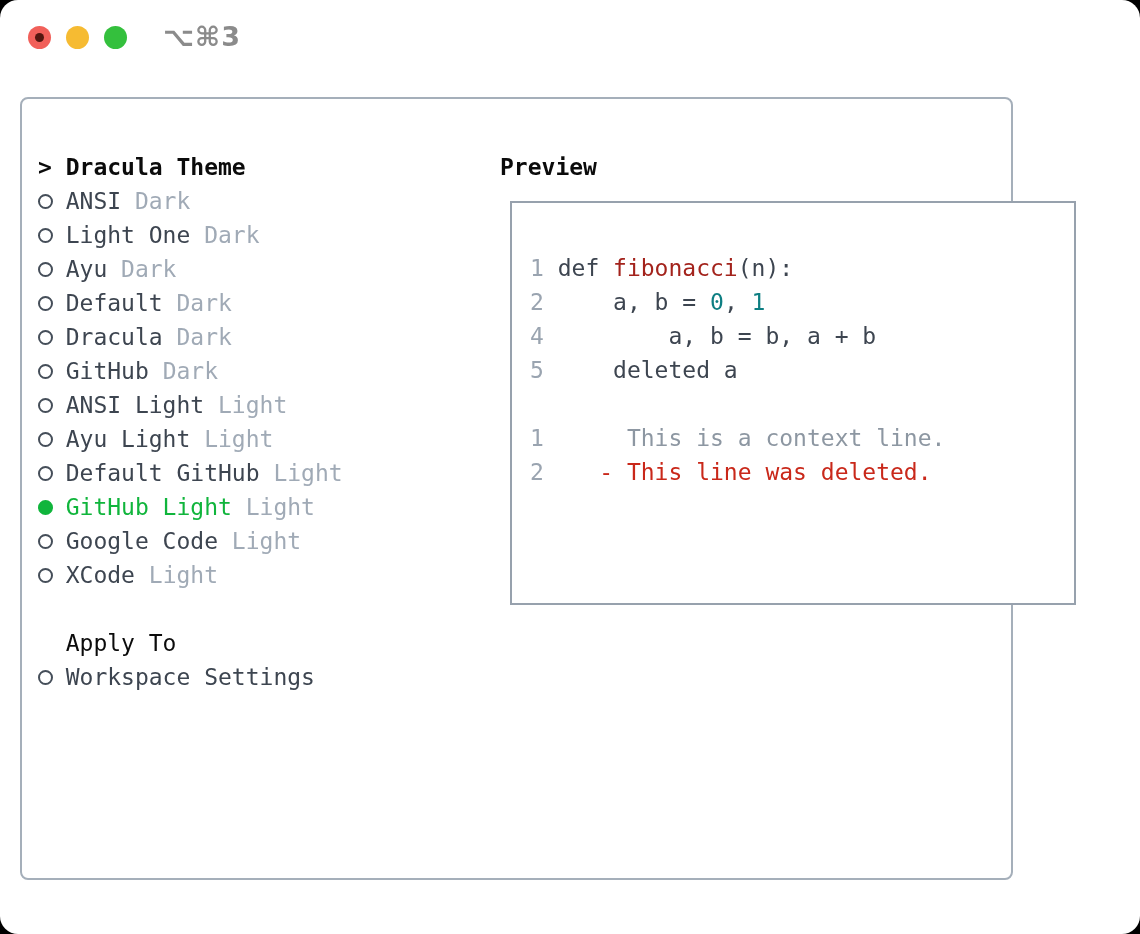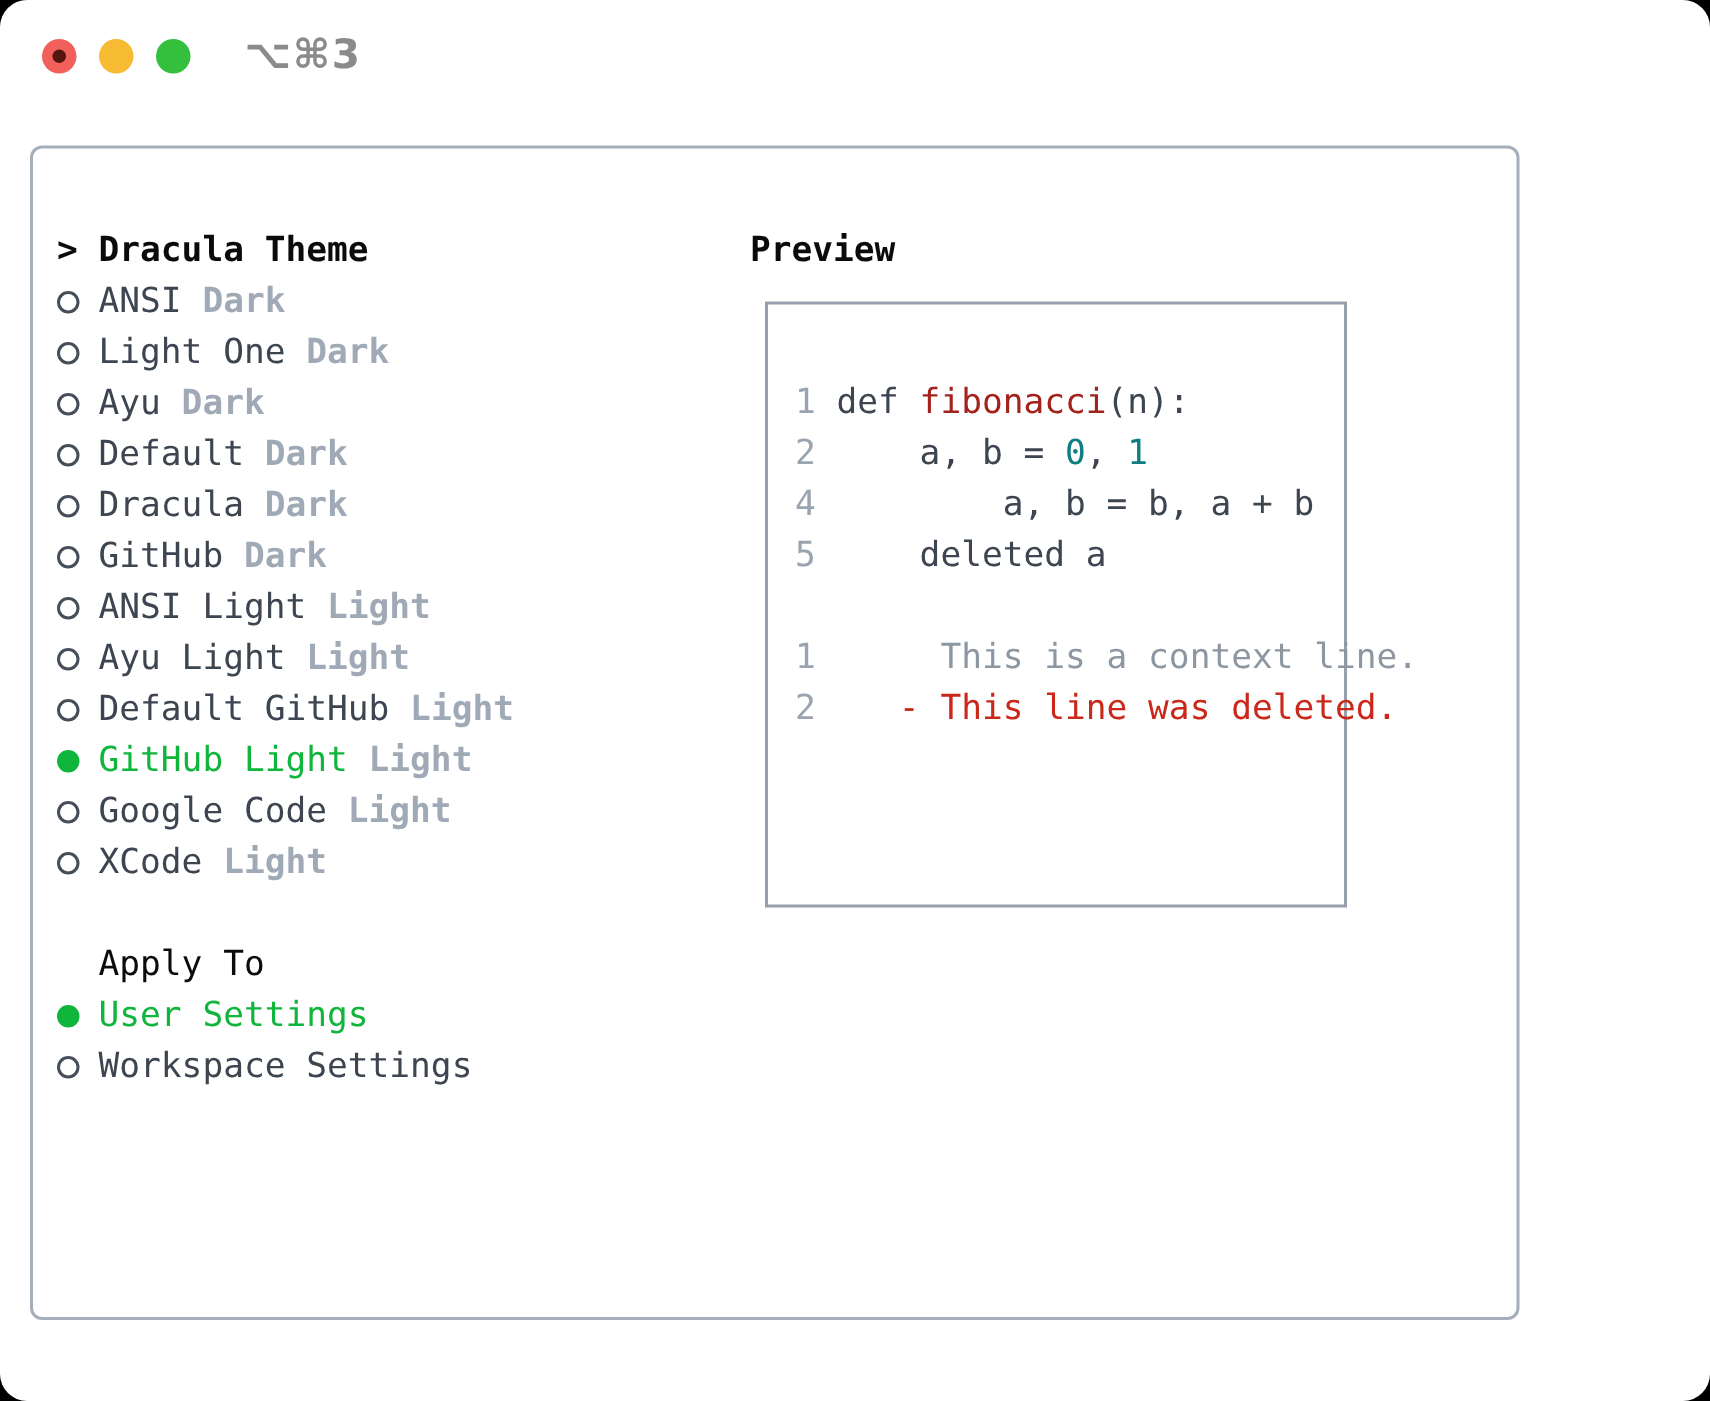--- a/index.html
+++ b/index.html
@@ -54,30 +54,30 @@
     box-sizing:border-box;background:#fff;
   }
   .leftcol{position:absolute;left:16px;top:51px;font-size:23px;line-height:34px;color:var(--ink);}
   .row{display:flex;align-items:center;height:34px;white-space:pre;}
   .marker{display:inline-flex;width:2ch;align-items:center;flex:none;}
   .chev{font-weight:bold;color:var(--ink-black);}
   .radio{width:15px;height:15px;border:2.5px solid #454e59;border-radius:50%;box-sizing:border-box;}
   .radio.on{background:var(--green);border-color:var(--green);}
   .row .name{color:var(--ink);}
   .row.selected .name{color:var(--green);}
-  .row .variant{color:var(--muted);margin-left:1ch;font-weight:bold;}
+  .row .variant{color:var(--muted);margin-left:1ch;}
   .row.title-row .name{font-weight:bold;color:var(--ink-black);}
   .row.apply-title .name{color:var(--ink-black);}
   .spacer{height:34px;}
   .hint{max-width:29ch;color:var(--muted);font-size:23px;line-height:34px;margin-top:0;}
   
   .rightcol{position:absolute;left:478px;top:51px;}
   .preview-title{font-size:23px;line-height:34px;font-weight:bold;color:var(--ink-black);}
   .preview-box{
-    position:absolute;left:10px;top:51px;width:388px;height:404px;
+    position:absolute;left:10px;top:51px;width:566px;height:404px;
     border:2px solid var(--box-border);box-sizing:border-box;
     padding:48px 0 0 18px;background:#fff;
   }
   .pline{white-space:pre;font-size:23px;line-height:34px;color:var(--ink);}
   .lnum{display:inline-block;width:2ch;color:var(--lnum);}
   .c-code{color:var(--ink);}
   .c-fn{color:var(--code-fn);}
   .c-num{color:var(--code-num);}
   .c-builtin{color:var(--code-builtin);}
   .c-context{color:var(--context);}
@@ -113,21 +113,20 @@
       <div class="row"><span class="marker"><span class="radio"></span></span><span class="name">ANSI Light</span><span class="variant">Light</span></div>
       <div class="row"><span class="marker"><span class="radio"></span></span><span class="name">Ayu Light</span><span class="variant">Light</span></div>
       <div class="row"><span class="marker"><span class="radio"></span></span><span class="name">Default GitHub</span><span class="variant">Light</span></div>
       <div class="row selected"><span class="marker"><span class="radio on"></span></span><span class="name">GitHub Light</span><span class="variant">Light</span></div>
       <div class="row"><span class="marker"><span class="radio"></span></span><span class="name">Google Code</span><span class="variant">Light</span></div>
       <div class="row"><span class="marker"><span class="radio"></span></span><span class="name">XCode</span><span class="variant">Light</span></div>
 
       <div class="spacer"></div>
 
       <div class="row apply-title"><span class="marker"></span><span class="name">Apply To</span></div>
-      <div class="row selected"><span class="marker"><span class="radio on"></span></span><span class="name">User Settings</span></div>
       <div class="row"><span class="marker"><span class="radio"></span></span><span class="name">Workspace Settings</span></div>
 
       <div class="spacer"></div>
 
     </div>
 
     <div class="rightcol">
       <div class="preview-title">Preview</div>
       <div class="preview-box">
         <div class="pline"><span class="lnum">1</span><span class="c-code">def </span><span class="c-fn">fibonacci</span><span class="c-code">(n):</span></div>

